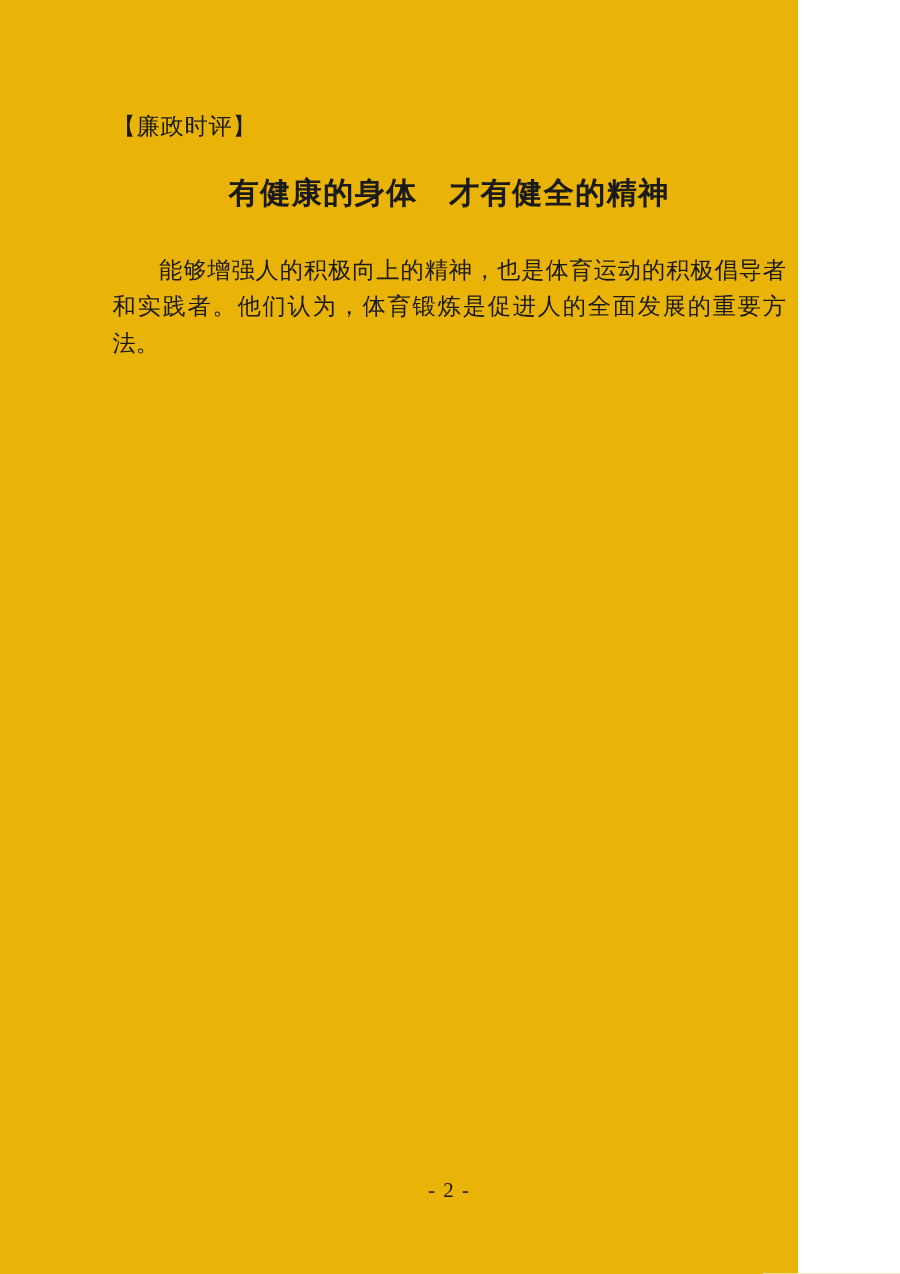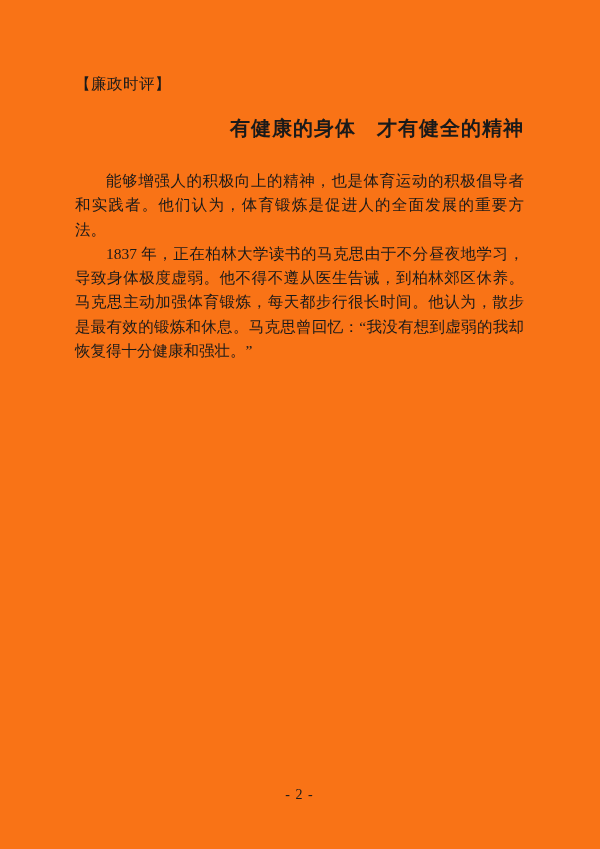--- a/index.html
+++ b/index.html
@@ -2,41 +2,41 @@
 <html><head>
 <meta charset="utf-8">
 <style>
   html, body {
     margin: 0;
     padding: 0;
     background: #ffffff;
   }
   .page {
     position: relative;
-    width: 600px;
+    width: 532px;
     height: 849px;
-    background: #f97316;
+    background: #eab308;
     overflow: hidden;
     font-family: "Liberation Serif", "DejaVu Serif", serif;
     color: #1a1a1a;
   }
   .header-tag {
     position: absolute;
     left: 75px;
     top: 74px;
     font-size: 15.5px;
     letter-spacing: 0.5px;
     white-space: nowrap;
   }
   .doc-title {
     position: absolute;
     left: 75px;
     top: 115px;
     width: 449px;
-    text-align: right;
+    text-align: center;
     font-size: 20px;
     font-weight: bold;
     letter-spacing: 1px;
     white-space: nowrap;
   }
   .article-body {
     position: absolute;
     left: 75px;
     top: 169px;
     width: 449px;
@@ -64,18 +64,17 @@
 <body>
 
 <div class="page">
 
   <div class="header-tag">【廉政时评】</div>
 
   <div class="doc-title">有健康的身体　才有健全的精神</div>
 
   <div class="article-body">
       <p class="para">能够增强人的积极向上的精神，也是体育运动的积极倡导者和实践者。他们认为，体育锻炼是促进人的全面发展的重要方法。</p>
-      <p class="para">1837 年，正在柏林大学读书的马克思由于不分昼夜地学习，导致身体极度虚弱。他不得不遵从医生告诫，到柏林郊区休养。马克思主动加强体育锻炼，每天都步行很长时间。他认为，散步是最有效的锻炼和休息。马克思曾回忆：“我没有想到虚弱的我却恢复得十分健康和强壮。”</p>
     </div>
 
   <div class="page-footer">- 2 -</div>
 
 </div>
 
 </body></html>

